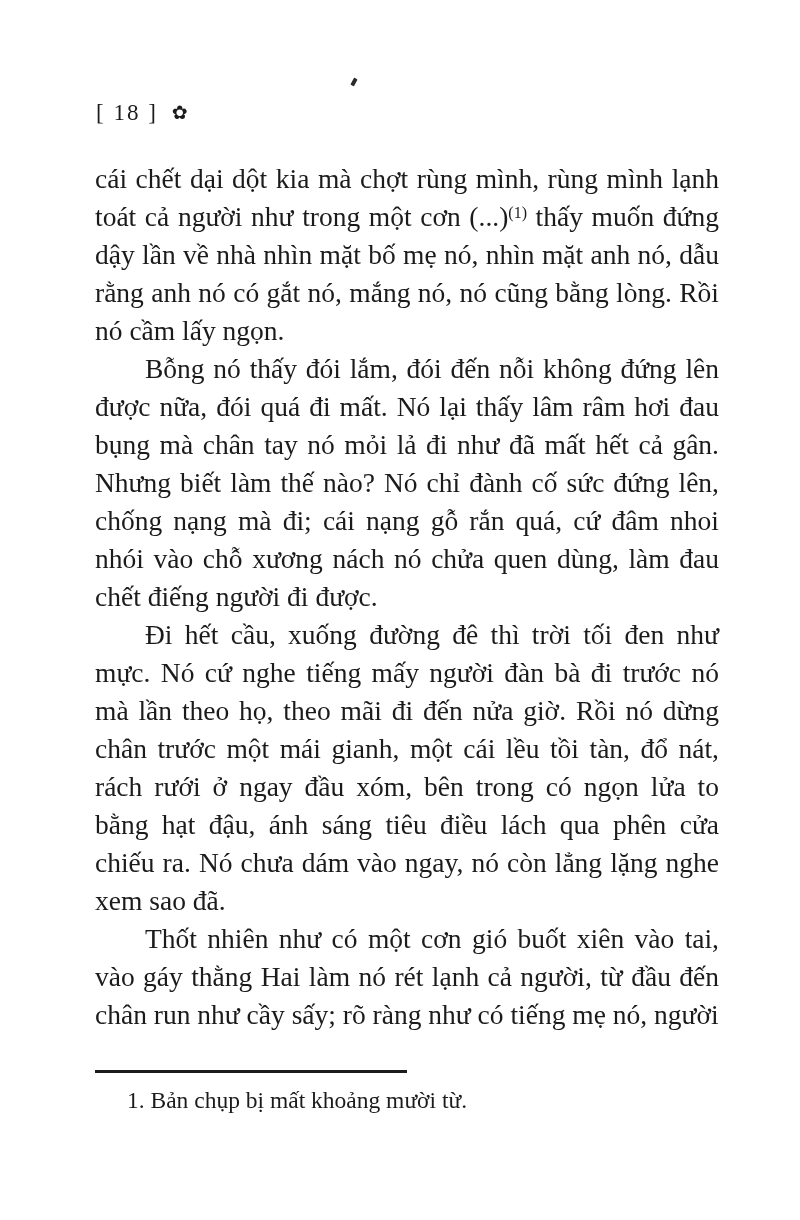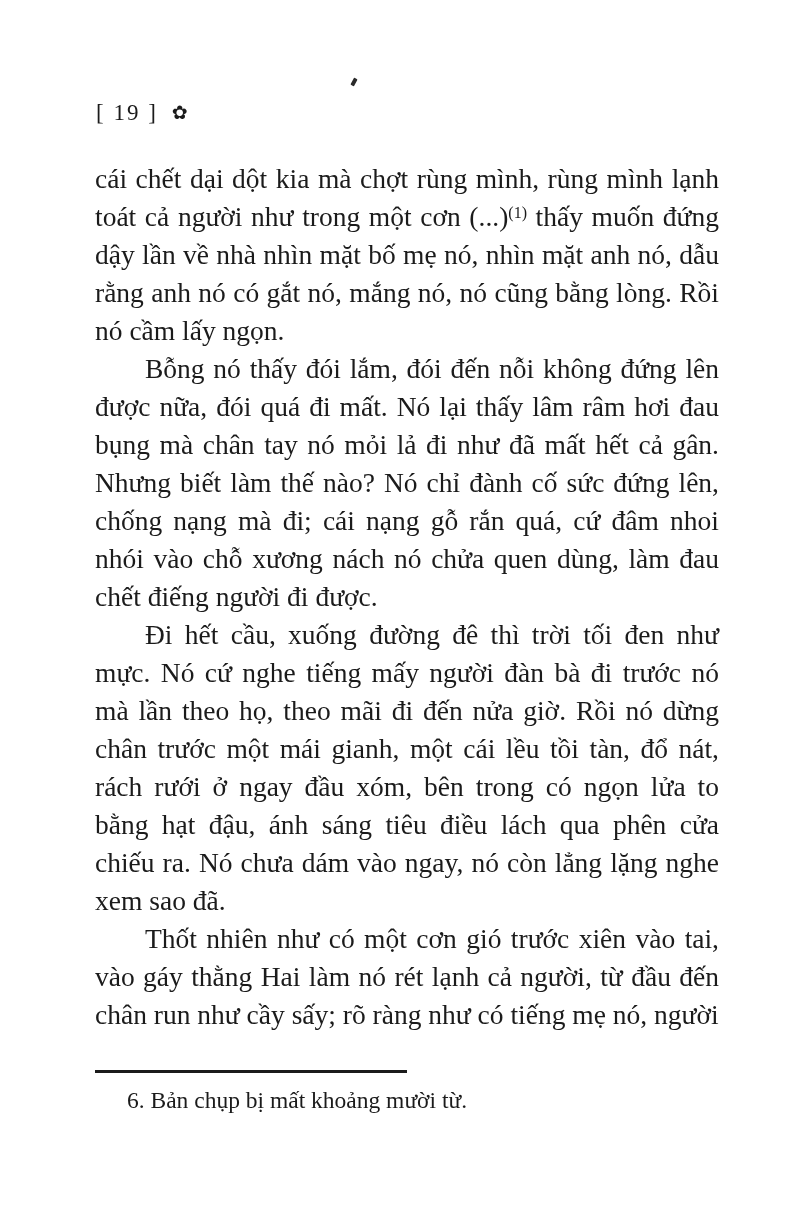--- a/index.html
+++ b/index.html
@@ -93,29 +93,29 @@
   }
 </style>
 </head>
 <body>
 
 <div class="page">
 
   <div class="scan-speck"></div>
 
   <div class="running-head">
-    <span class="page-num">[ 19 ]</span>
+    <span class="page-num">[ 18 ]</span>
     <span class="ornament">✿</span>
   </div>
 
   <div class="text-block">
     <p><span>cái chết dại dột kia mà chợt rùng mình, rùng mình lạnh toát cả người như trong một cơn (...)</span><sup>(1)</sup><span> thấy muốn đứng dậy lần về nhà nhìn mặt bố mẹ nó, nhìn mặt anh nó, dẫu rằng anh nó có gắt nó, mắng nó, nó cũng bằng lòng. Rồi nó cầm lấy ngọn.</span></p>
     <p class="indented">Bỗng nó thấy đói lắm, đói đến nỗi không đứng lên được nữa, đói quá đi mất. Nó lại thấy lâm râm hơi đau bụng mà chân tay nó mỏi lả đi như đã mất hết cả gân. Nhưng biết làm thế nào? Nó chỉ đành cố sức đứng lên, chống nạng mà đi; cái nạng gỗ rắn quá, cứ đâm nhoi nhói vào chỗ xương nách nó chửa quen dùng, làm đau chết điếng người đi được.</p>
     <p class="indented">Đi hết cầu, xuống đường đê thì trời tối đen như mực. Nó cứ nghe tiếng mấy người đàn bà đi trước nó mà lần theo họ, theo mãi đi đến nửa giờ. Rồi nó dừng chân trước một mái gianh, một cái lều tồi tàn, đổ nát, rách rưới ở ngay đầu xóm, bên trong có ngọn lửa to bằng hạt đậu, ánh sáng tiêu điều lách qua phên cửa chiếu ra. Nó chưa dám vào ngay, nó còn lẳng lặng nghe xem sao đã.</p>
-    <p class="indented">Thốt nhiên như có một cơn gió trước xiên vào tai, vào gáy thằng Hai làm nó rét lạnh cả người, từ đầu đến chân run như cầy sấy; rõ ràng như có tiếng mẹ nó, người</p>
+    <p class="indented">Thốt nhiên như có một cơn gió buốt xiên vào tai, vào gáy thằng Hai làm nó rét lạnh cả người, từ đầu đến chân run như cầy sấy; rõ ràng như có tiếng mẹ nó, người</p>
   </div>
 
   <div class="footnote-block">
     <div class="footnote-rule"></div>
-    <div class="footnote-text">6. Bản chụp bị mất khoảng mười từ.</div>
+    <div class="footnote-text">1. Bản chụp bị mất khoảng mười từ.</div>
   </div>
 
 </div>
 
 </body></html>

